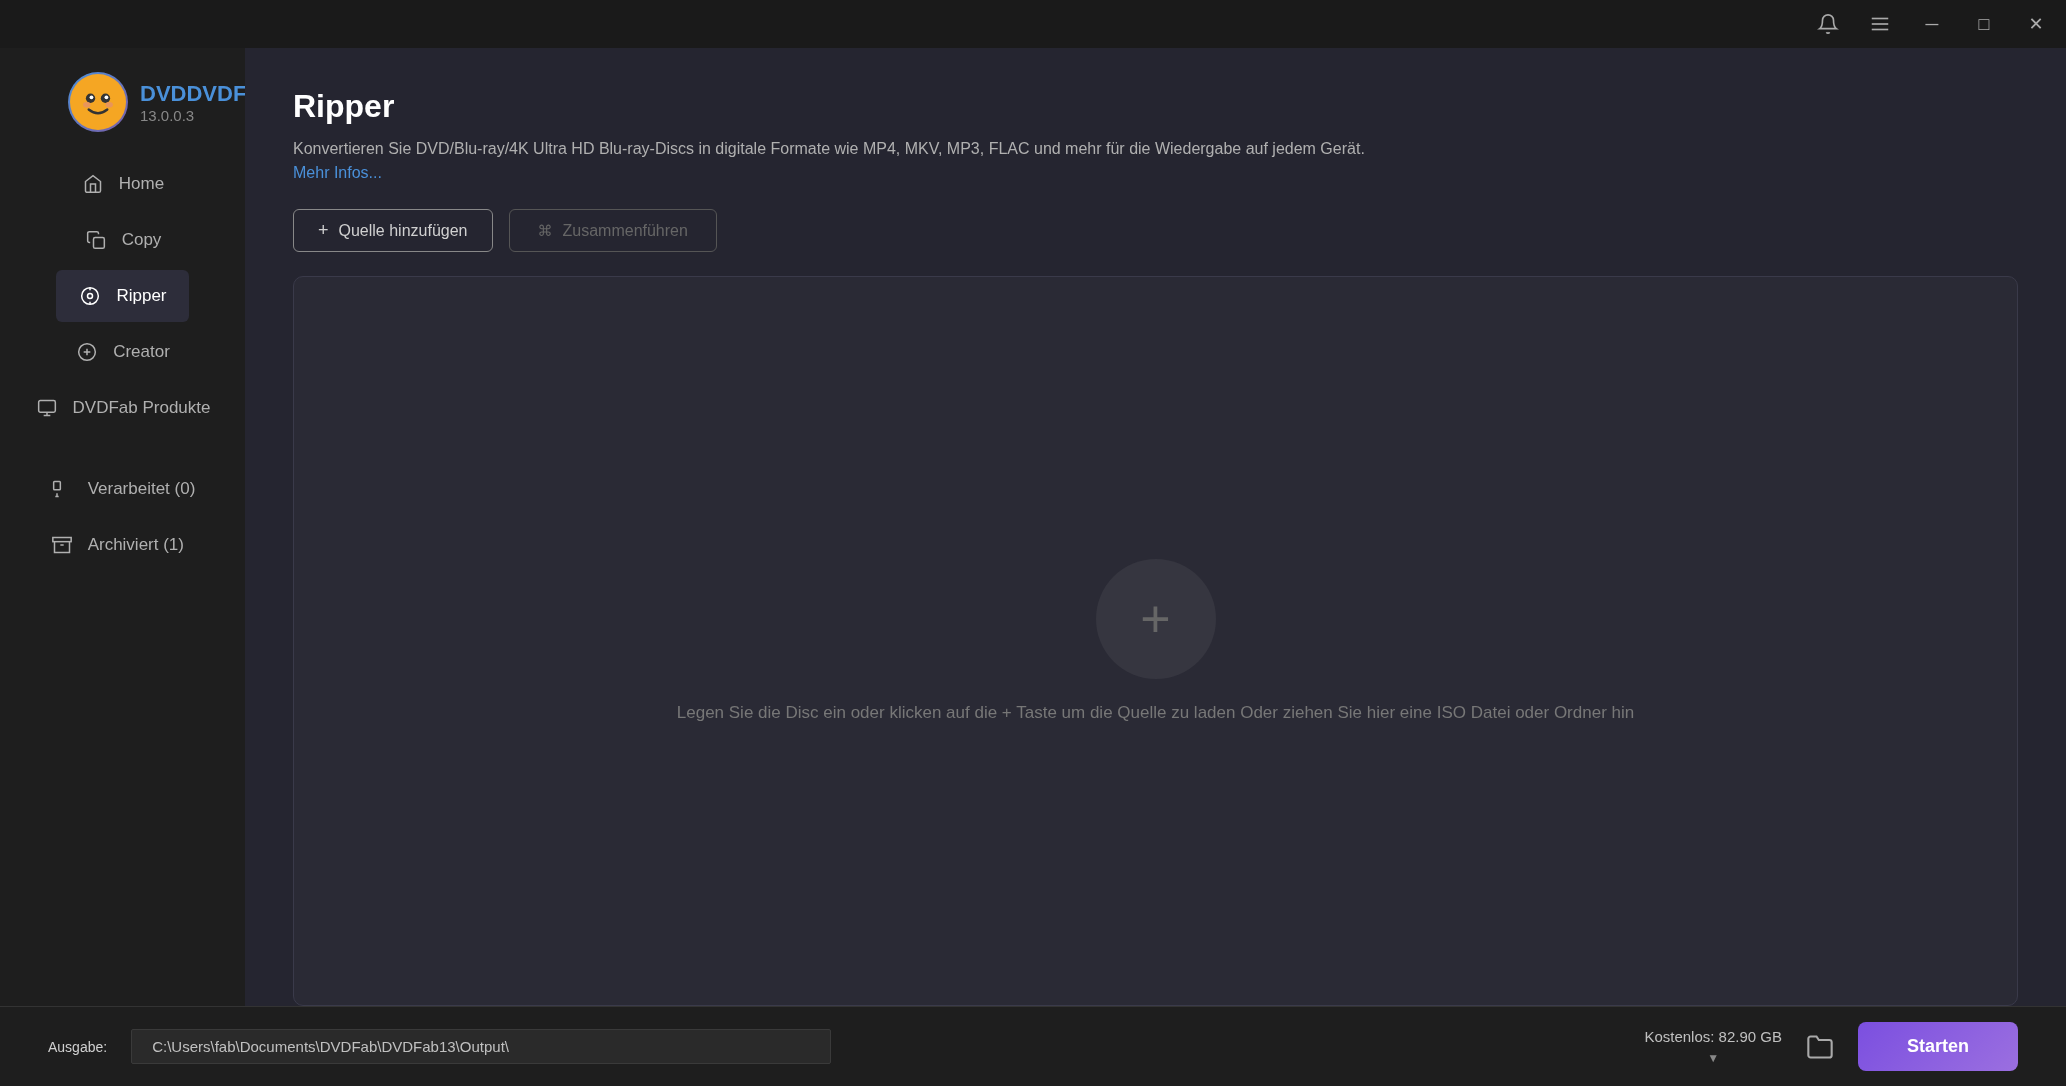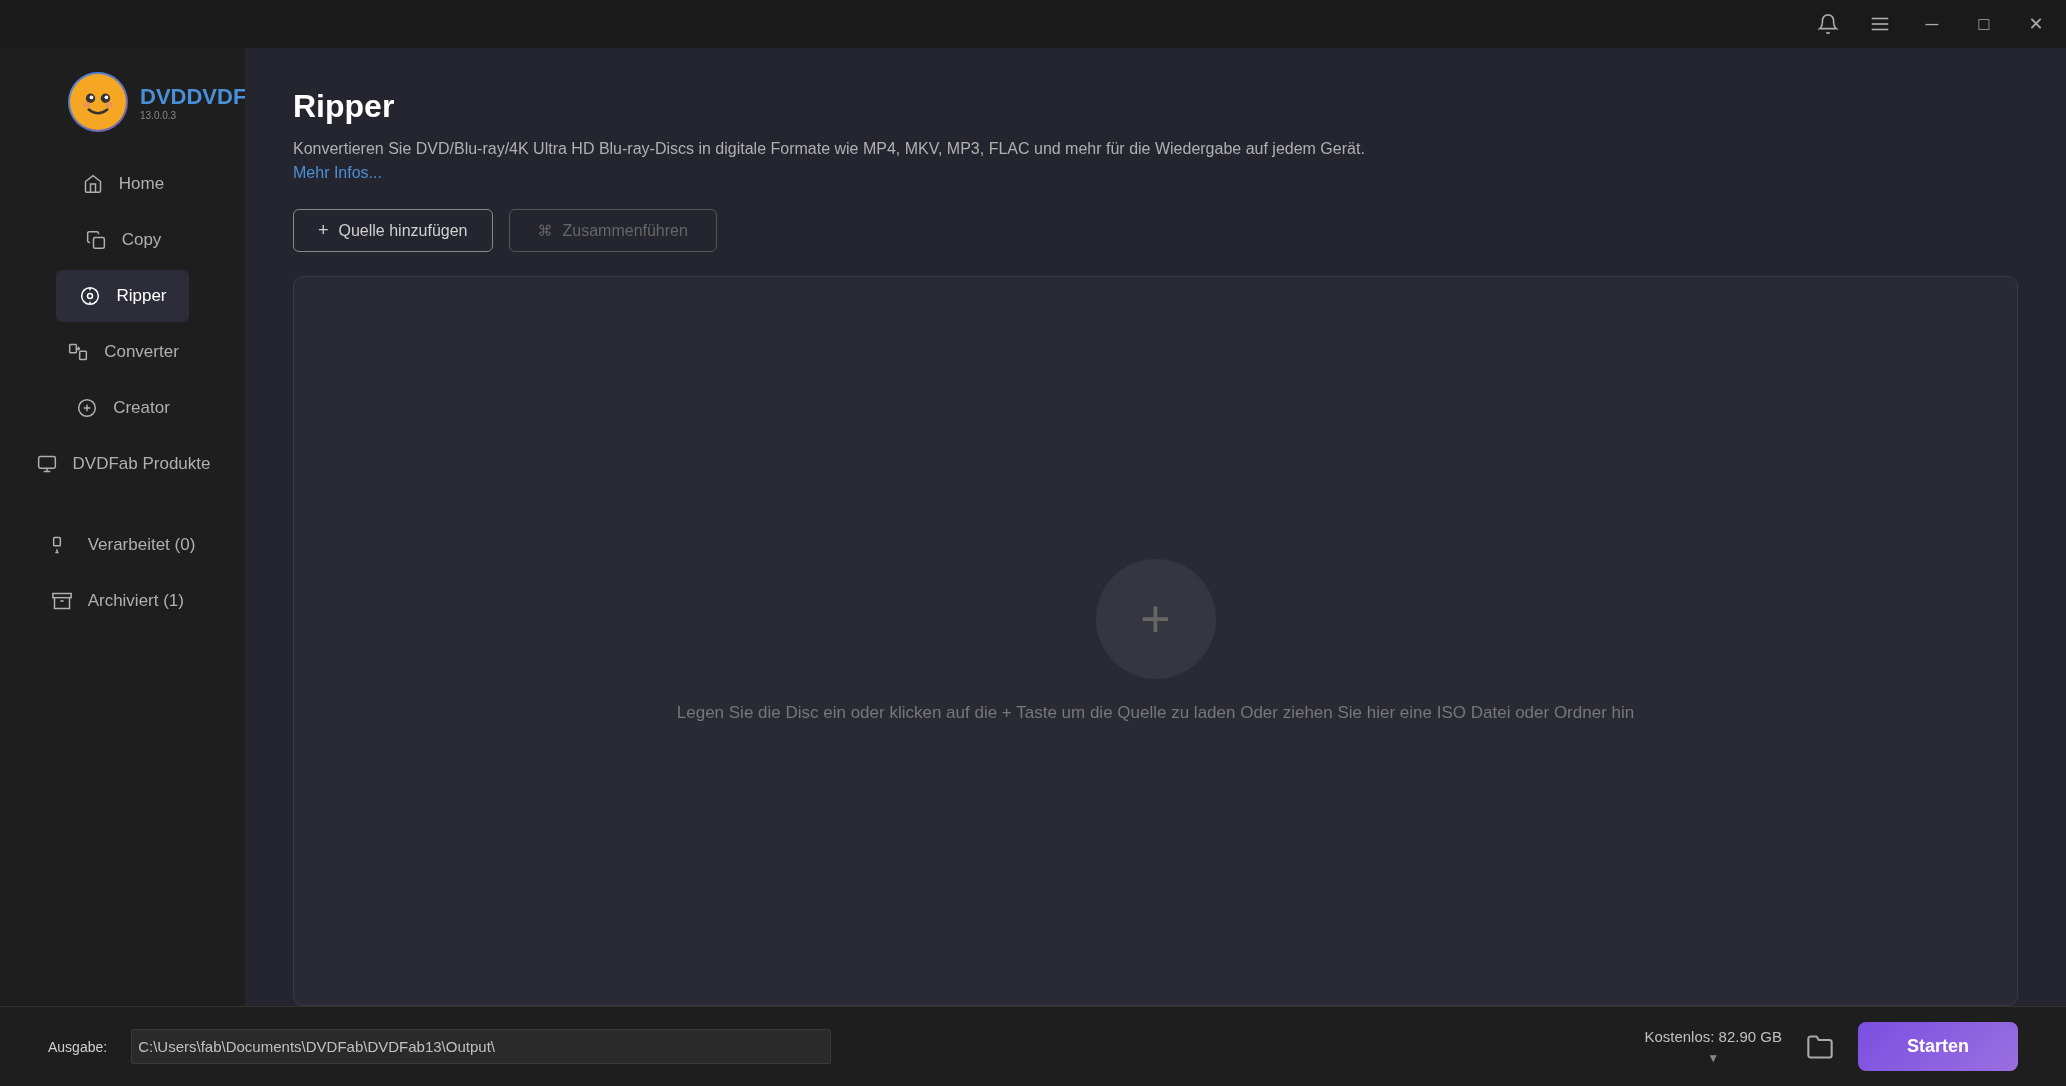--- a/index.html
+++ b/index.html
@@ -84,21 +84,21 @@
       display: flex;
       flex-direction: column;
     }
     .logo-brand {
       font-size: 22px;
       font-weight: bold;
       color: #fff;
     }
     .logo-brand span { color: #4a90d9; }
     .logo-version {
-      font-size: 10px;
+      font-size: 15px;
       color: #888;
     }
 
     .sidebar-nav {
       flex: 1;
       display: flex;
       flex-direction: column;
       align-items: center;
     }
 
@@ -258,21 +258,21 @@
       color: #d0d0d0;
       margin-right: 4px;
     }
 
     .footer-path {
       flex: 1;
       max-width: 700px;
       background: #2a2a2a;
       border: 1px solid #3a3a3a;
       border-radius: 2px;
-      padding: 8px 6px;
+      padding: 8px 20px;
       font-size: 15px;
       color: #c0c0c0;
     }
 
     .footer-space {
       flex: 1;
     }
 
     .footer-free {
       font-size: 15px;
@@ -387,30 +387,20 @@
           <svg width="20" height="20" viewBox="0 0 24 24" fill="none" stroke="currentColor" stroke-width="1.8">
             <circle cx="12" cy="12" r="10"></circle>
             <circle cx="12" cy="12" r="3"></circle>
             <line x1="12" y1="2" x2="12" y2="5"></line>
             <line x1="12" y1="19" x2="12" y2="22"></line>
           </svg>
         </div>
         <span>Ripper</span>
       </div>
 
-      <div class="nav-item">
-        <div class="nav-icon">
-          <svg width="20" height="20" viewBox="0 0 24 24" fill="none" stroke="currentColor" stroke-width="1.8">
-            <rect x="2" y="3" width="8" height="10" rx="1"></rect>
-            <rect x="14" y="11" width="8" height="10" rx="1"></rect>
-            <path d="M10 8h4m0 0l-2-2m2 2l-2 2"></path>
-          </svg>
-        </div>
-        <span>Converter</span>
-      </div>
 
       <div class="nav-item">
         <div class="nav-icon">
           <svg width="20" height="20" viewBox="0 0 24 24" fill="none" stroke="currentColor" stroke-width="1.8">
             <circle cx="12" cy="12" r="10"></circle>
             <line x1="12" y1="8" x2="12" y2="16"></line>
             <line x1="8" y1="12" x2="16" y2="12"></line>
           </svg>
         </div>
         <span>Creator</span>

